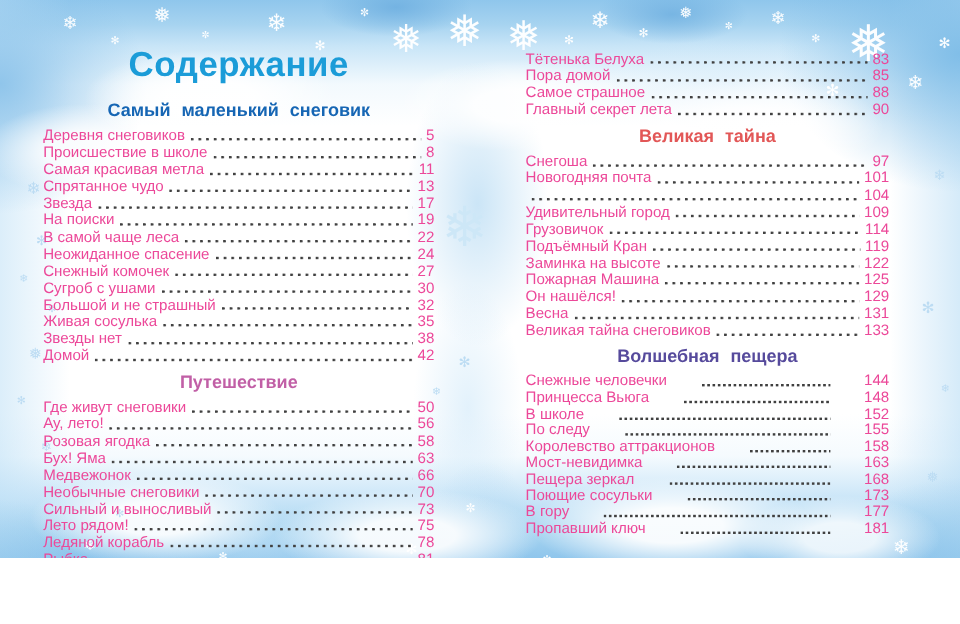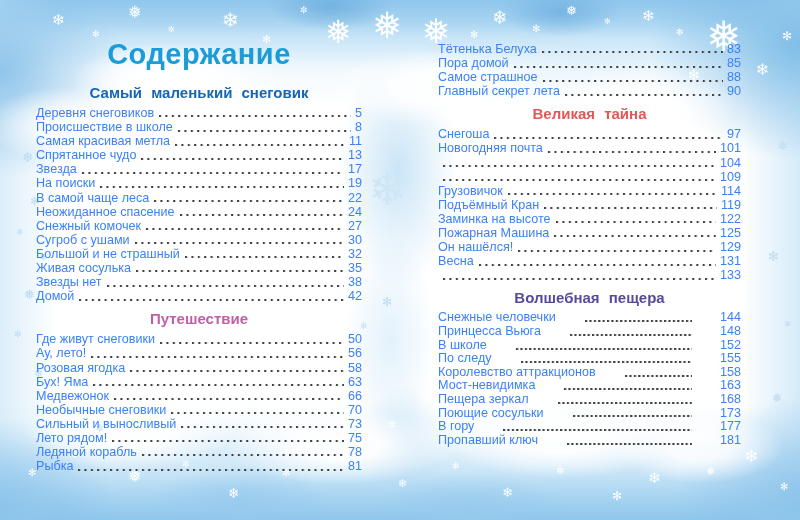--- a/index.html
+++ b/index.html
@@ -1,21 +1,21 @@
 <!DOCTYPE html>
 <html><head>
 <meta charset="utf-8">
 <style>
   html,body{margin:0;padding:0;}
   body{
     width:800px;height:520px;overflow:hidden;
     font-family:"Liberation Sans","DejaVu Sans",sans-serif;
     background:#fff;
   }
-  .spread{position:relative;width:800px;height:520px;overflow:hidden;background:#fff;}
+  .spread{position:relative;width:800px;height:465px;overflow:hidden;background:#fff;}
 
   
   .bg{
     position:absolute;inset:0;pointer-events:none;
     background:
       
       radial-gradient(150px 58px at 175px 82px, rgba(255,255,255,.95) 25%, rgba(255,255,255,0) 70%),
       radial-gradient(140px 55px at 430px 88px, rgba(255,255,255,.9) 25%, rgba(255,255,255,0) 70%),
       radial-gradient(160px 60px at 625px 105px, rgba(255,255,255,.9) 25%, rgba(255,255,255,0) 70%),
       radial-gradient(120px 55px at 70px 125px, rgba(255,255,255,.85) 25%, rgba(255,255,255,0) 70%),
@@ -68,21 +68,21 @@
     font-size:29px;line-height:36px;font-weight:bold;text-align:center;
     letter-spacing:.5px;margin:0 0 2px;
   }
   .sec-heading{
     font-size:15px;line-height:18px;font-weight:bold;text-align:center;
     word-spacing:5px;margin:7px 0 4px;
   }
   .page.left .toc > .sec-heading:first-child{margin-top:12px;}
 
   .sec-list{margin:0;}
-  .row{display:flex;font-size:12.6px;line-height:14.1px;color:#3b82f6;}
+  .row{display:flex;font-size:12.6px;line-height:14.1px;color:#ec4899;}
   .sec-list.dense .row{line-height:13.6px;gap:24px;}
   .row .t{white-space:nowrap;}
   .row .leader{flex:1;position:relative;overflow:hidden;margin:0 2px;}
   .row .leader::after{
     content:"";position:absolute;left:3px;right:2px;bottom:2.5px;height:2.2px;
     background-image:radial-gradient(circle at 1.1px 1.1px, #404040 1.05px, rgba(0,0,0,0) 1.4px);
     background-size:6.4px 2.2px;background-repeat:repeat-x;
   }
   .sec-list.dense .row .leader::after{background-size:4.4px 2.2px;}
   .row .p{white-space:nowrap;}
@@ -317,20 +317,21 @@
           <div class="row">
             <span class="t">Новогодняя почта</span>
             <span class="leader"></span>
             <span class="p">101</span>
           </div>
           <div class="row">
             <span class="leader"></span>
             <span class="p">104</span>
           </div>
           <div class="row">
+            <span class="t">Удивительный город</span>
             <span class="leader"></span>
             <span class="p">109</span>
           </div>
           <div class="row">
             <span class="t">Грузовичок</span>
             <span class="leader"></span>
             <span class="p">114</span>
           </div>
           <div class="row">
             <span class="t">Подъёмный Кран</span>
@@ -351,20 +352,21 @@
             <span class="t">Он нашёлся!</span>
             <span class="leader"></span>
             <span class="p">129</span>
           </div>
           <div class="row">
             <span class="t">Весна</span>
             <span class="leader"></span>
             <span class="p">131</span>
           </div>
           <div class="row">
+            <span class="t">Великая тайна снеговиков</span>
             <span class="leader"></span>
             <span class="p">133</span>
           </div>
         </div>
         <div class="sec-heading" style="color: rgb(86, 74, 156);">Волшебная пещера</div>
         <div class="sec-list dense">
           <div class="row">
             <span class="t">Снежные человечки</span>
             <span class="leader"></span>
             <span class="p">144</span>

